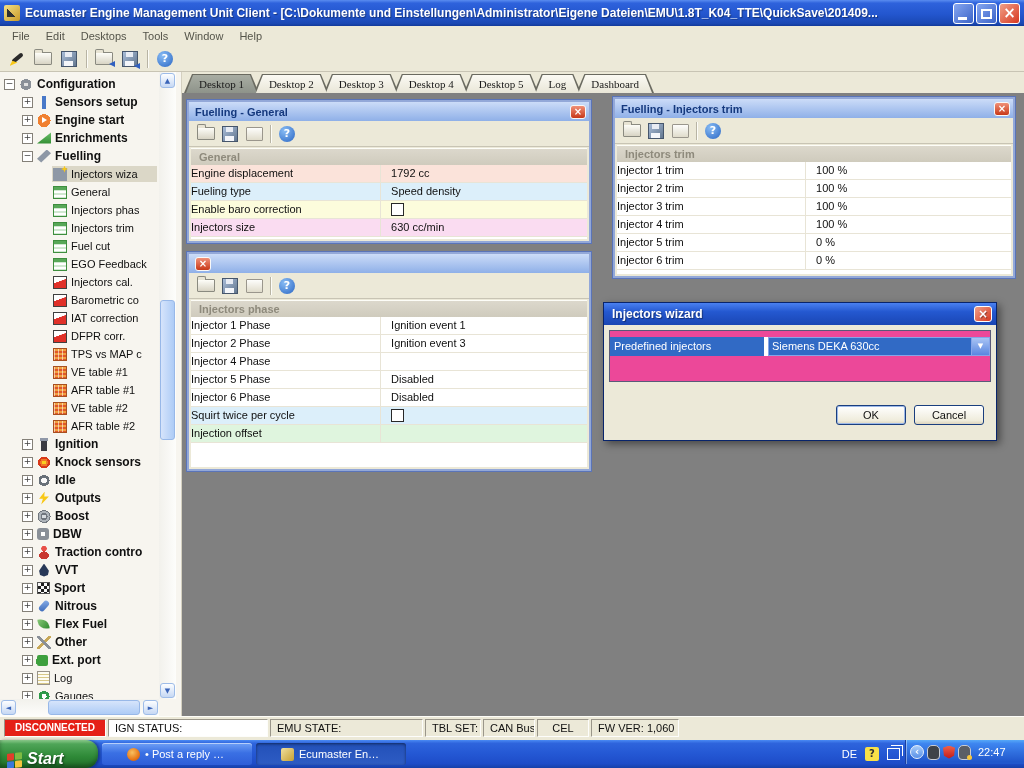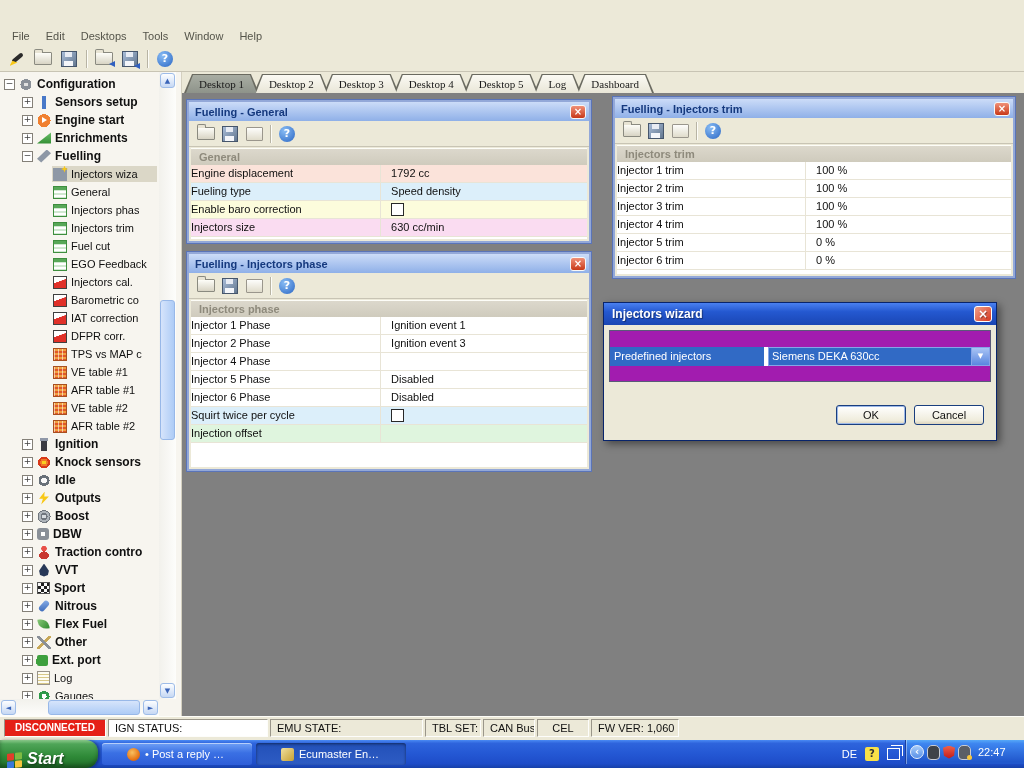--- a/index.html
+++ b/index.html
@@ -161,22 +161,22 @@
   .dialog{position:absolute;left:603px;top:302px;width:394px;height:139px;background:#ECE9D8;
     border:1px solid #08246B;box-shadow:3px 3px 8px rgba(0,0,0,.45);box-sizing:border-box;}
   .dlg-title{height:22px;background:linear-gradient(180deg,#4A80F0 0%,#2458D0 40%,#1A46B4 100%);
     display:flex;align-items:center;padding:0 4px 0 8px;color:#fff;font-weight:bold;font-size:12px;
     text-shadow:1px 1px 1px rgba(0,0,0,.4);}
   .dlg-title .t{flex:1;}
   .dclose{width:18px;height:16px;border:1px solid #fff;border-radius:3px;flex:none;
     background:linear-gradient(135deg,#F0A088,#D83820);color:#fff;text-align:center;
     font:bold 12px/14px "DejaVu Sans",sans-serif;box-sizing:border-box;}
   .dclose::after{content:"×";}
-  .dlg-grid{position:absolute;left:5px;right:5px;top:27px;height:52px;background:#a21caf;border:1px solid #5A5A78;
-    padding-top:16px;box-sizing:border-box;}
+  .dlg-grid{position:absolute;left:5px;right:5px;top:27px;height:52px;background:#ec4899;border:1px solid #5A5A78;
+    padding-top:6px;box-sizing:border-box;}
   .dlg-row{height:19px;display:flex;align-items:stretch;}
   .dlg-rowlabel{width:150px;background:#316AC5;color:#fff;line-height:19px;padding-left:4px;
     overflow:hidden;white-space:nowrap;flex:none;}
   .dlg-gap{width:4px;flex:none;background:#fff;}
   .combo{flex:1;border:1px solid #86A4E8;display:flex;box-sizing:border-box;background:#fff;}
   .combo-val{flex:1;background:#316AC5;color:#fff;line-height:17px;padding:0 3px;overflow:hidden;white-space:nowrap;}
   .combo-btn{width:17px;flex:none;background:linear-gradient(180deg,#A8C4F4,#5A86E0);
     border-left:1px solid #86A4E8;color:#fff;text-align:center;font:7px/16px "DejaVu Sans",sans-serif;}
   .btn{position:absolute;height:20px;border:1px solid #1A3E7E;border-radius:3px;
     background:linear-gradient(180deg,#FFFFFF,#EFECDC 80%,#DCD4BE);text-align:center;
@@ -233,20 +233,29 @@
     clip-path:polygon(50% 0,100% 18%,92% 78%,50% 100%,8% 78%,0 18%);}
   .tr-mouse2{width:11px;height:13px;background:#5A5E66;border:1px solid #C8CCD4;border-radius:5px 5px 4px 4px;flex:none;position:relative;}
   .tr-mouse2::after{content:"";position:absolute;right:-2px;bottom:-1px;width:5px;height:5px;border-radius:50%;background:#F6C53D;}
   .clock{color:#fff;margin-left:4px;}
 </style>
 </head>
 <body>
 
 <div id="app">
 
+  <div class="titlebar">
+    <span class="app-icon16"></span>
+    <span class="title-text">Ecumaster Engine Management Unit Client - [C:\Dokumente und Einstellungen\Administrator\Eigene Dateien\EMU\1.8T_K04_TTE\QuickSave\201409...</span>
+    <span class="winbtns">
+      <span class="wb wb-min"></span>
+      <span class="wb wb-restore"></span>
+      <span class="wb wb-close"></span>
+    </span>
+  </div>
 
   <div class="menubar" id="menubar">
       <span class="menu-item">File</span>
       <span class="menu-item">Edit</span>
       <span class="menu-item">Desktops</span>
       <span class="menu-item">Tools</span>
       <span class="menu-item">Window</span>
       <span class="menu-item">Help</span>
     </div>
 
@@ -652,21 +661,20 @@
           <div class="prow tint-pink">
             <span class="plabel">Injectors size</span>
             <span class="pvalue">630 cc/min</span>
           </div>
         </div>
     </div>
   </div>
 
   <div class="mdi-win" style="left:187px;top:252px;width:404px;height:219px;">
     <div class="mwt">
-      <span class="t">Fuelling - Injectors phase</span>
       <span class="mclose"></span>
     </div>
     <div class="mtb">
         <span class="mi">
           <span class="gi-folder"></span>
         </span>
         <span class="mi">
           <span class="gi-floppy"></span>
         </span>
         <span class="mi">

